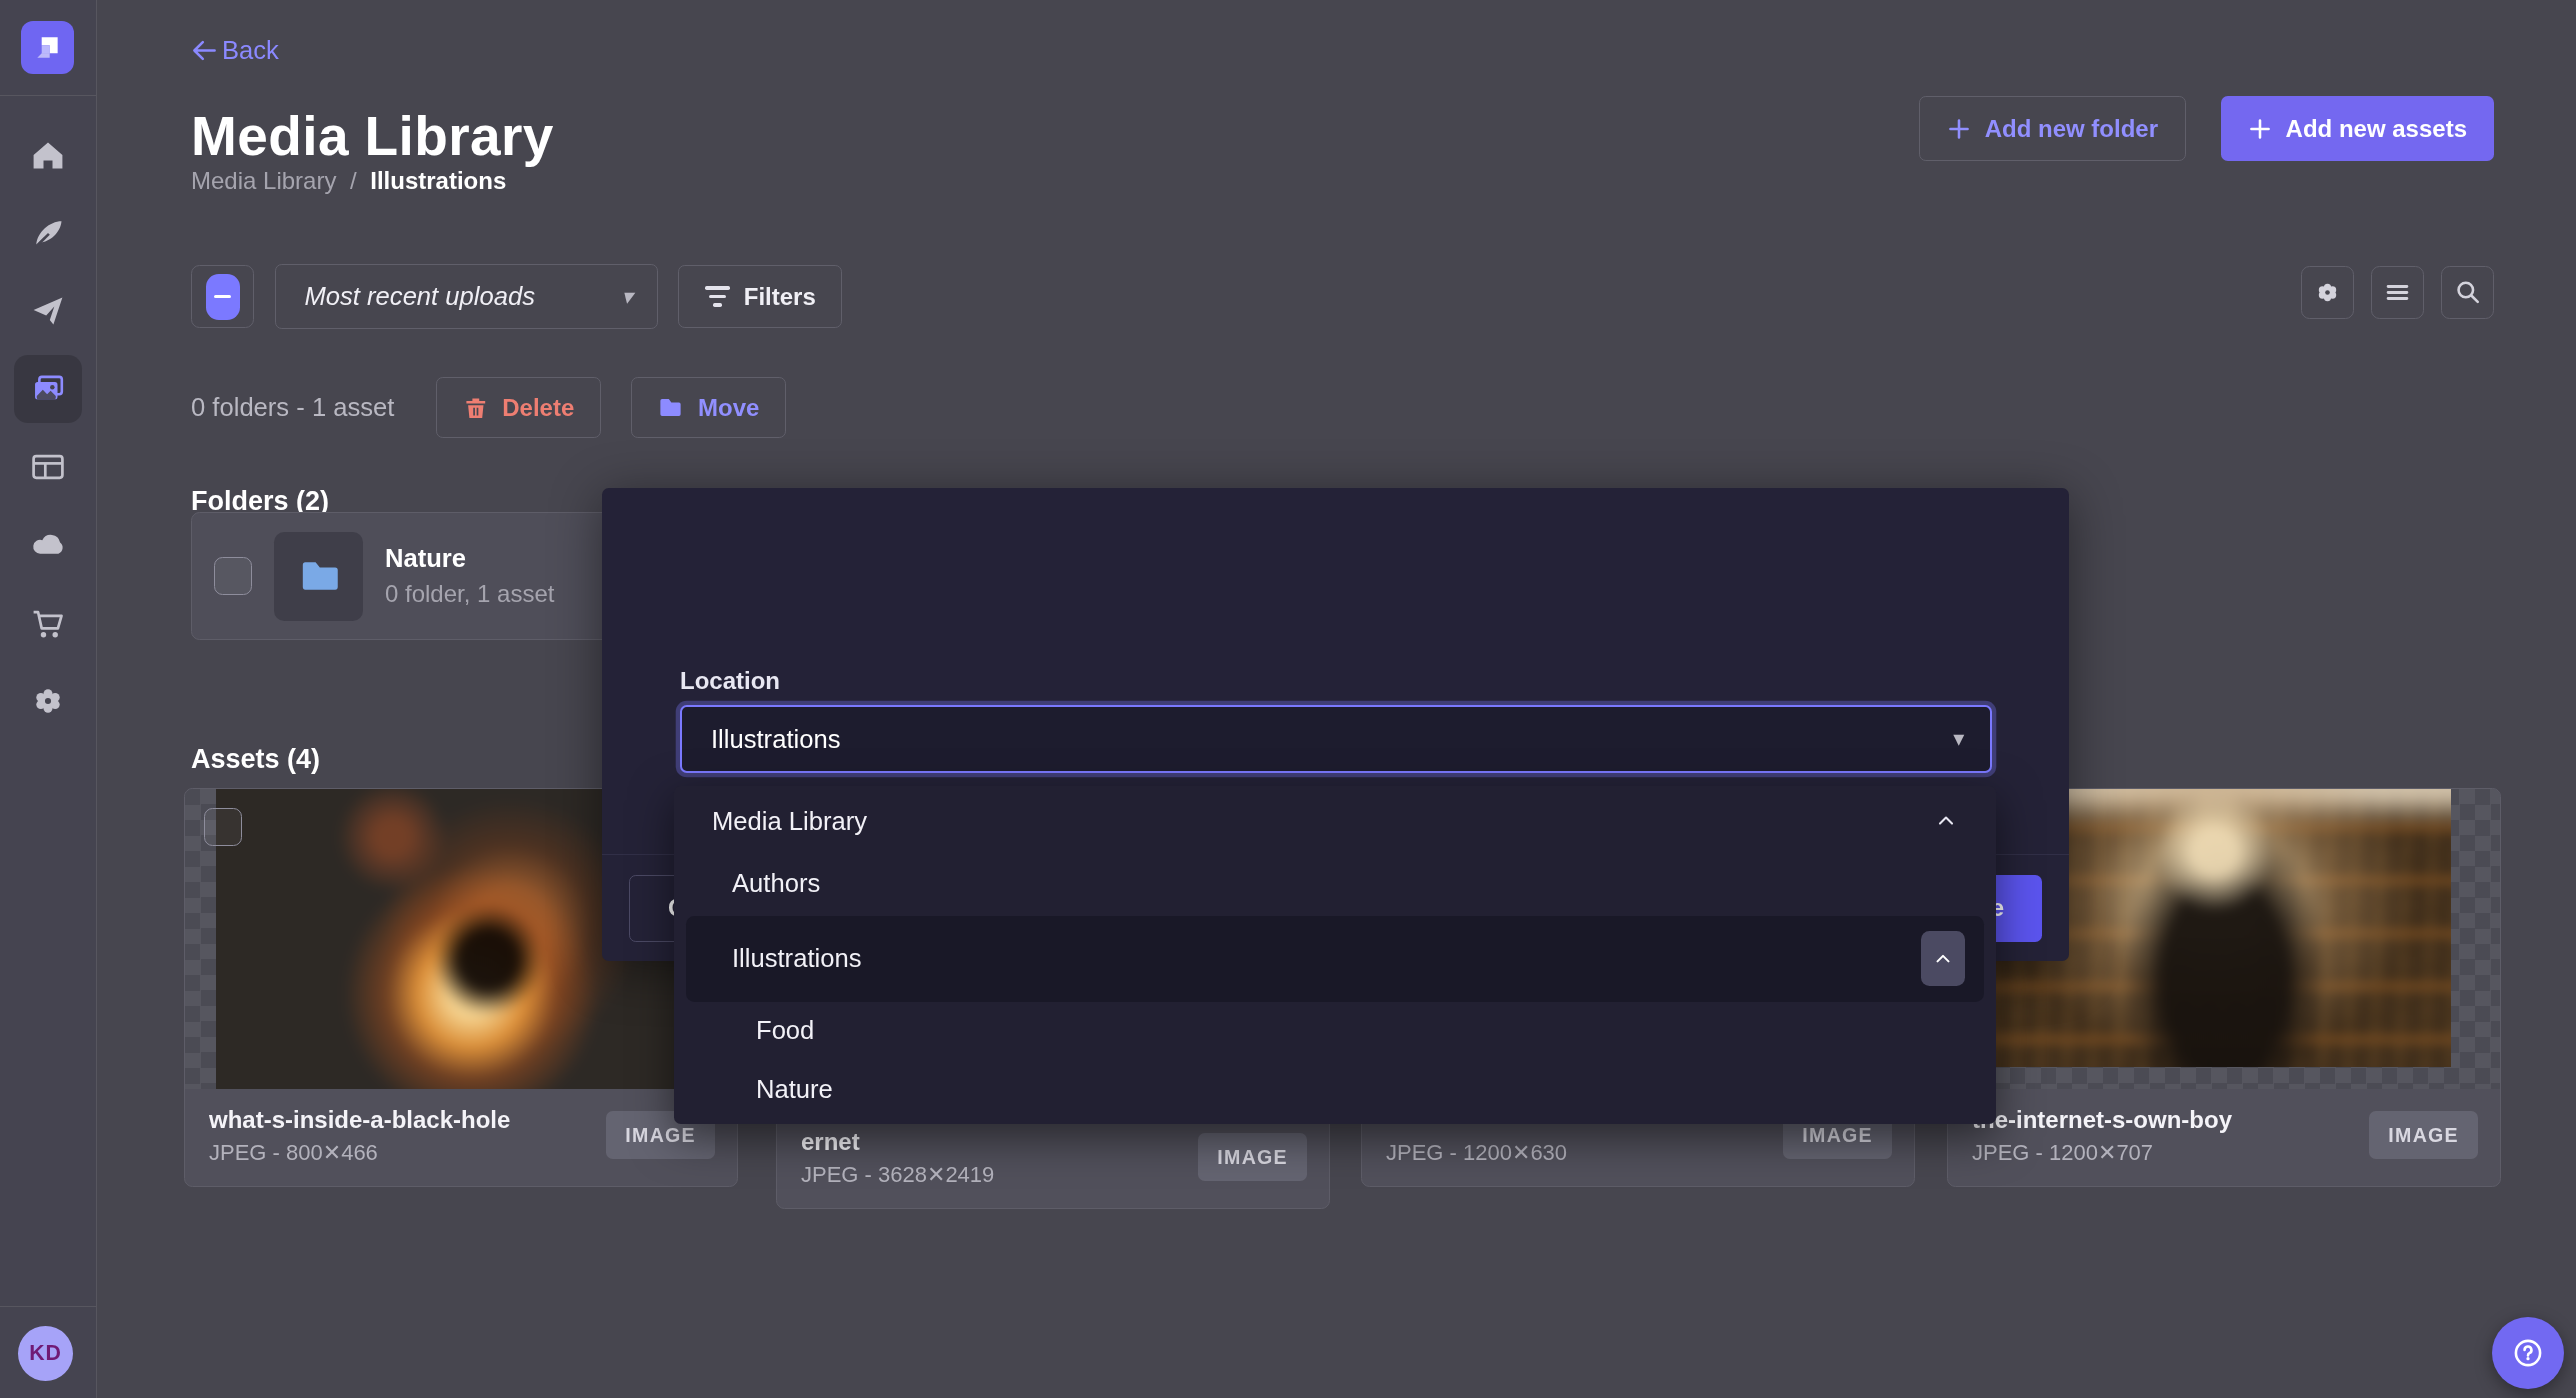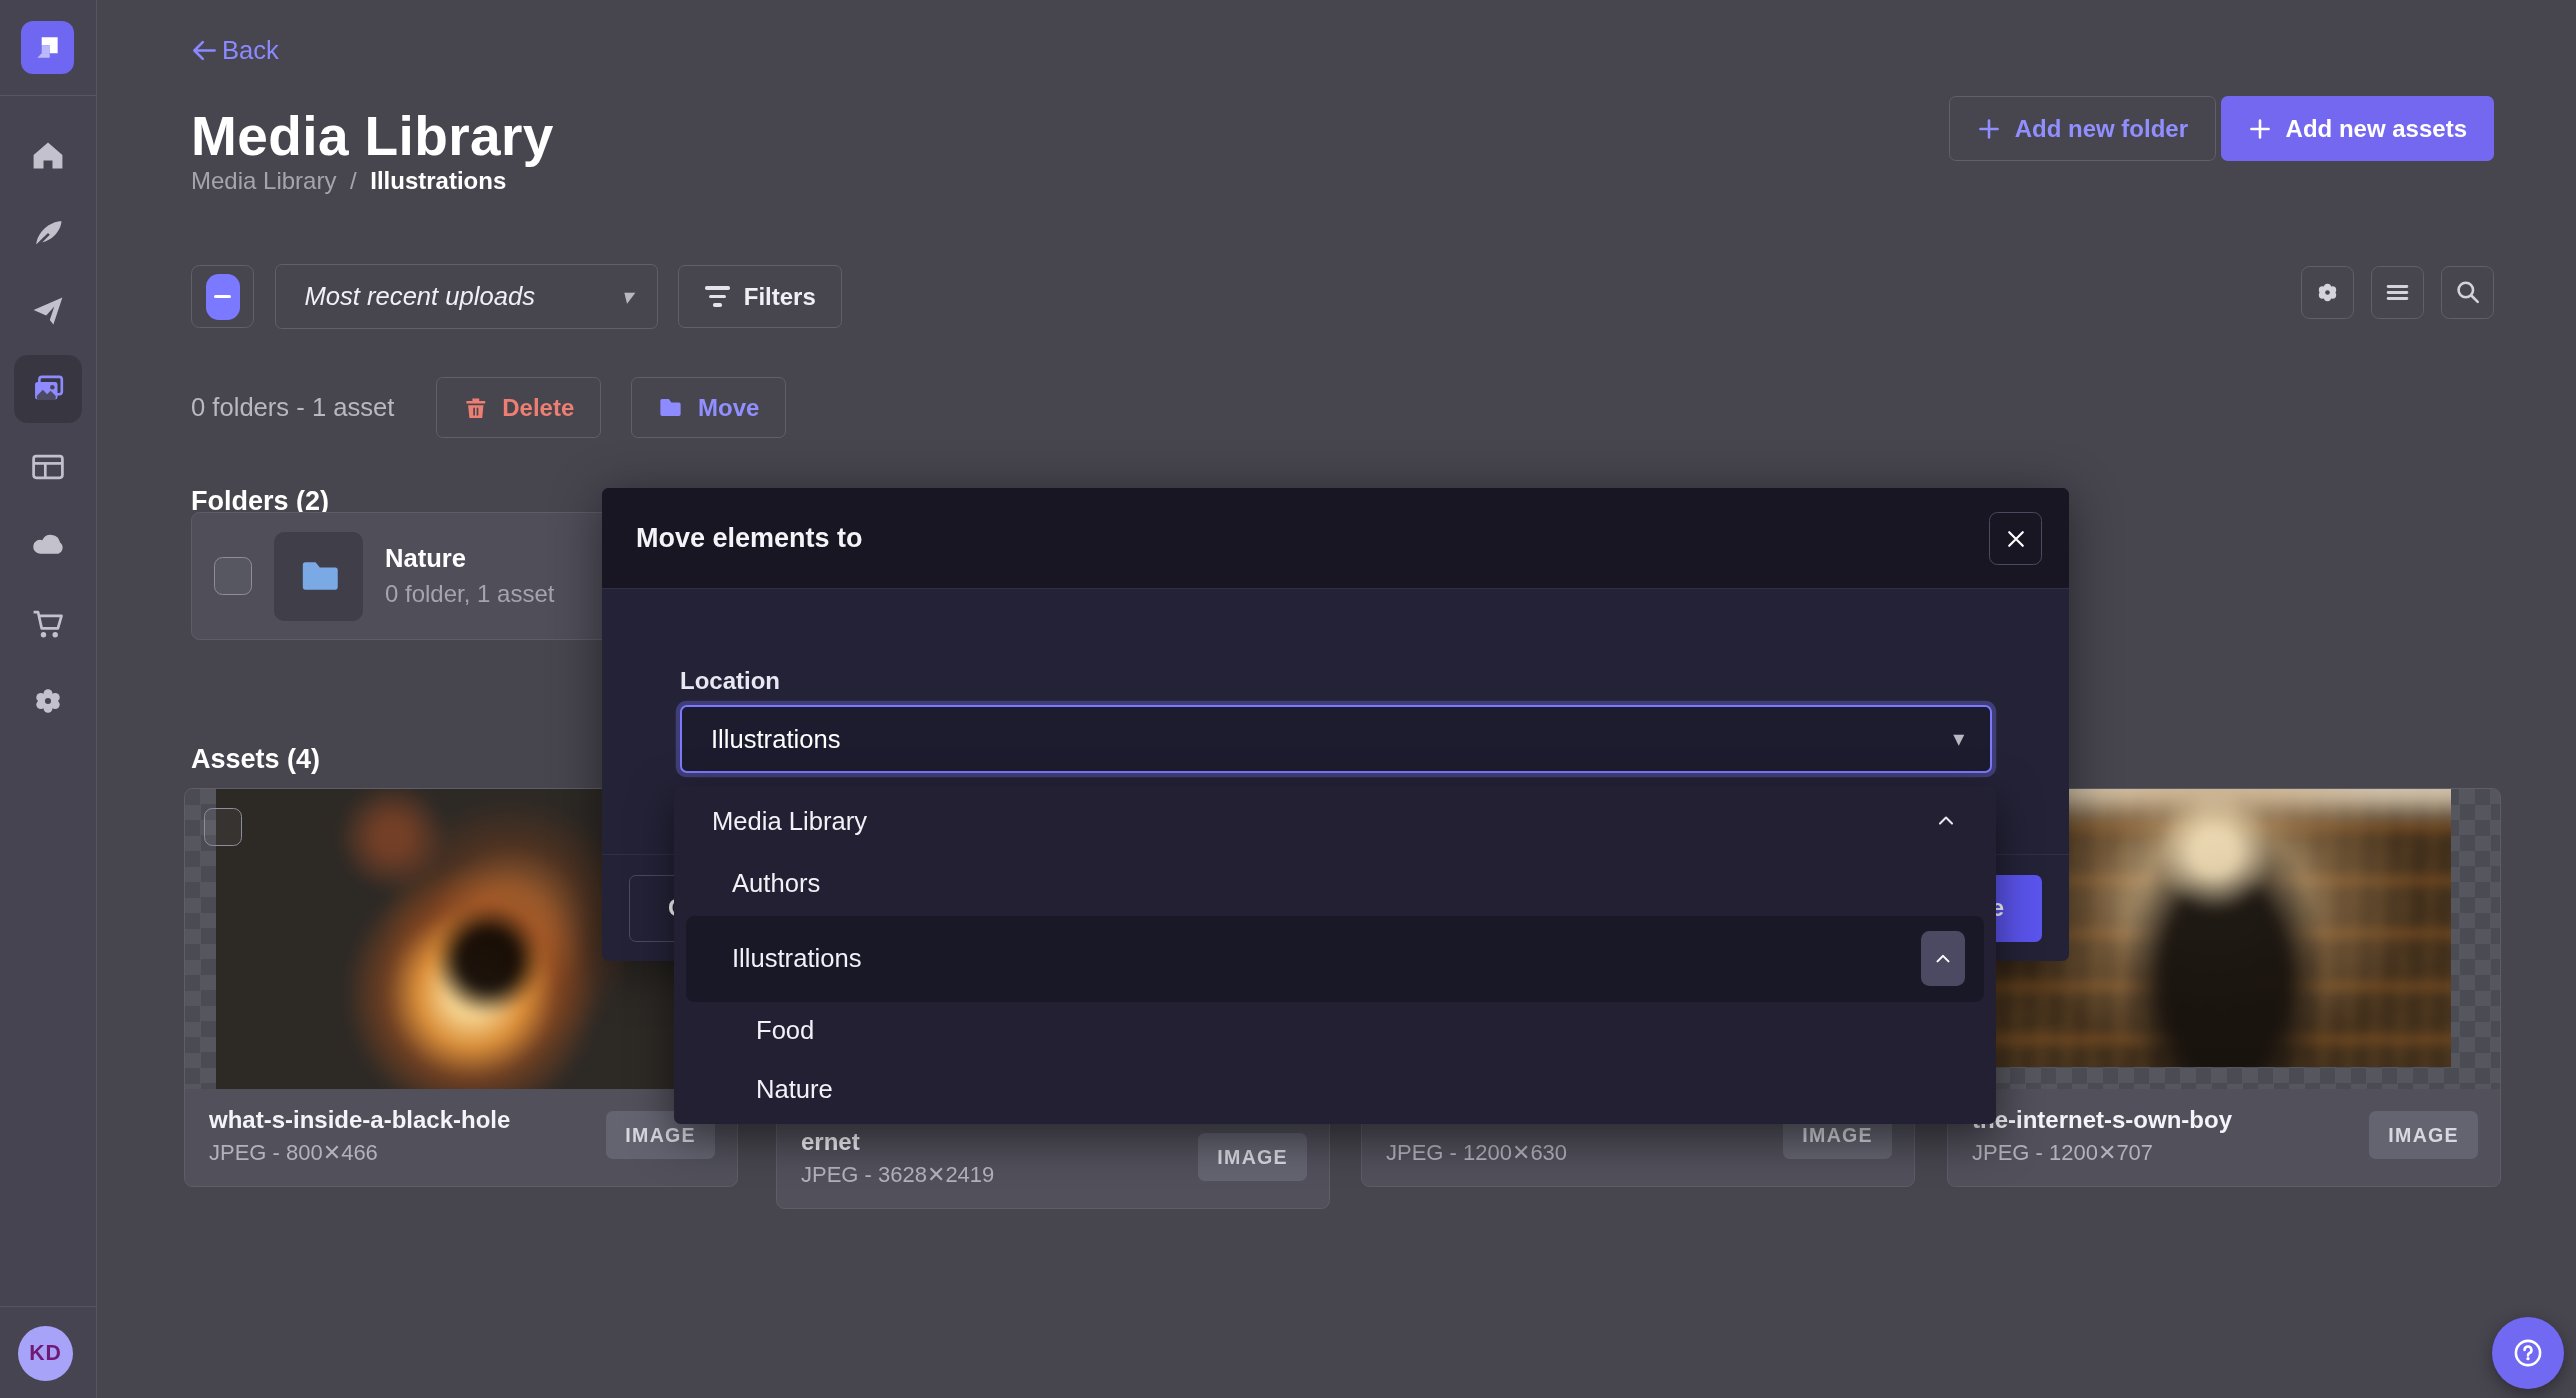--- a/index.html
+++ b/index.html
@@ -14,21 +14,21 @@
   .side-item{width:96px;height:78px;display:flex;align-items:center;justify-content:center;}
   .active-chip{width:68px;height:68px;border-radius:13.6px;background:rgba(0,0,0,.18);display:flex;align-items:center;justify-content:center;}
   .avatar-divider{position:absolute;left:0;top:1306px;width:96px;height:0.9px;background:#57565f;}
   .avatar{position:absolute;left:18px;top:1326px;width:55px;height:55px;border-radius:50%;background:#a6a3f8;color:#701a75;font-size:21.3px;font-weight:700;display:flex;align-items:center;justify-content:center;letter-spacing:0.9px;}
 
   
   .back{position:absolute;left:191px;top:36px;display:flex;align-items:center;gap:4px;color:#8b89ff;font-size:25.6px;cursor:pointer;}
   .page-title{position:absolute;left:191px;top:67px;font-size:55px;font-weight:700;letter-spacing:0.4px;}
   .crumbs{position:absolute;left:191px;top:167px;font-size:24px;color:#a5a4ae;display:flex;gap:13.6px;align-items:center;}
   .crumbs .current{color:#fff;font-weight:700;}
-  .top-actions{position:absolute;top:96px;right:82px;display:flex;gap:5px;}
+  .top-actions{position:absolute;top:96px;right:82px;display:flex;gap:35px;}
   .btn{height:65px;border-radius:6.8px;border:0.9px solid #605f6a;background:transparent;display:inline-flex;align-items:center;gap:13.6px;padding:0 27px;font-size:24px;font-weight:600;color:#918fff;cursor:pointer;font-family:inherit;}
   .btn.primary{background:#7468f0;border:none;color:#fff;}
 
   
   .toolbar{position:absolute;left:191px;top:264px;display:flex;gap:20.5px;align-items:center;}
   .selall{width:63px;height:63px;border-radius:8.5px;border:0.9px solid #605f6a;display:flex;align-items:center;justify-content:center;cursor:pointer;background:transparent;}
   .selall .mark{width:34px;height:46px;border-radius:12.8px;background:#7b79ff;display:flex;align-items:center;justify-content:center;}
   .selall .dash{width:17px;height:3.4px;border-radius:1.7px;background:#fff;}
   .sortsel{height:63px;min-width:328px;border-radius:6.8px;border:0.9px solid #605f6a;display:flex;align-items:center;justify-content:space-between;padding:0 24px 0 29px;font-size:25.6px;color:#f0eff5;cursor:pointer;background:transparent;font-family:inherit;font-style:italic;}
   .caret{color:#b9b8c2;font-size:22px;margin-left:29px;}
@@ -379,30 +379,20 @@
         </div>
     </div>
     <div class="asset-label">
       <div class="a-title">the-internet-s-own-boy</div>
       <div class="a-meta">JPEG - 1200✕707</div>
       <span class="badge">IMAGE</span>
     </div>
   </div>
 
   <section class="modal">
-    <div class="modal-head">
-      <span class="modal-title">Move elements to</span>
-      <button class="close-btn">
-        <span>
-            <svg width="22" height="22" viewBox="0 0 26 26">
-              <path d="M5 5l16 16M21 5 5 21" stroke="#fff" stroke-width="2.6" stroke-linecap="round"></path>
-            </svg>
-          </span>
-      </button>
-    </div>
     <label class="loc-label">Location</label>
     <div class="loc-select">
       <span>Illustrations</span>
       <span class="caret">▾</span>
     </div>
     <div class="modal-foot">
       <button class="m-btn">Cancel</button>
       <button class="m-btn submit">Move</button>
     </div>
   </section>

